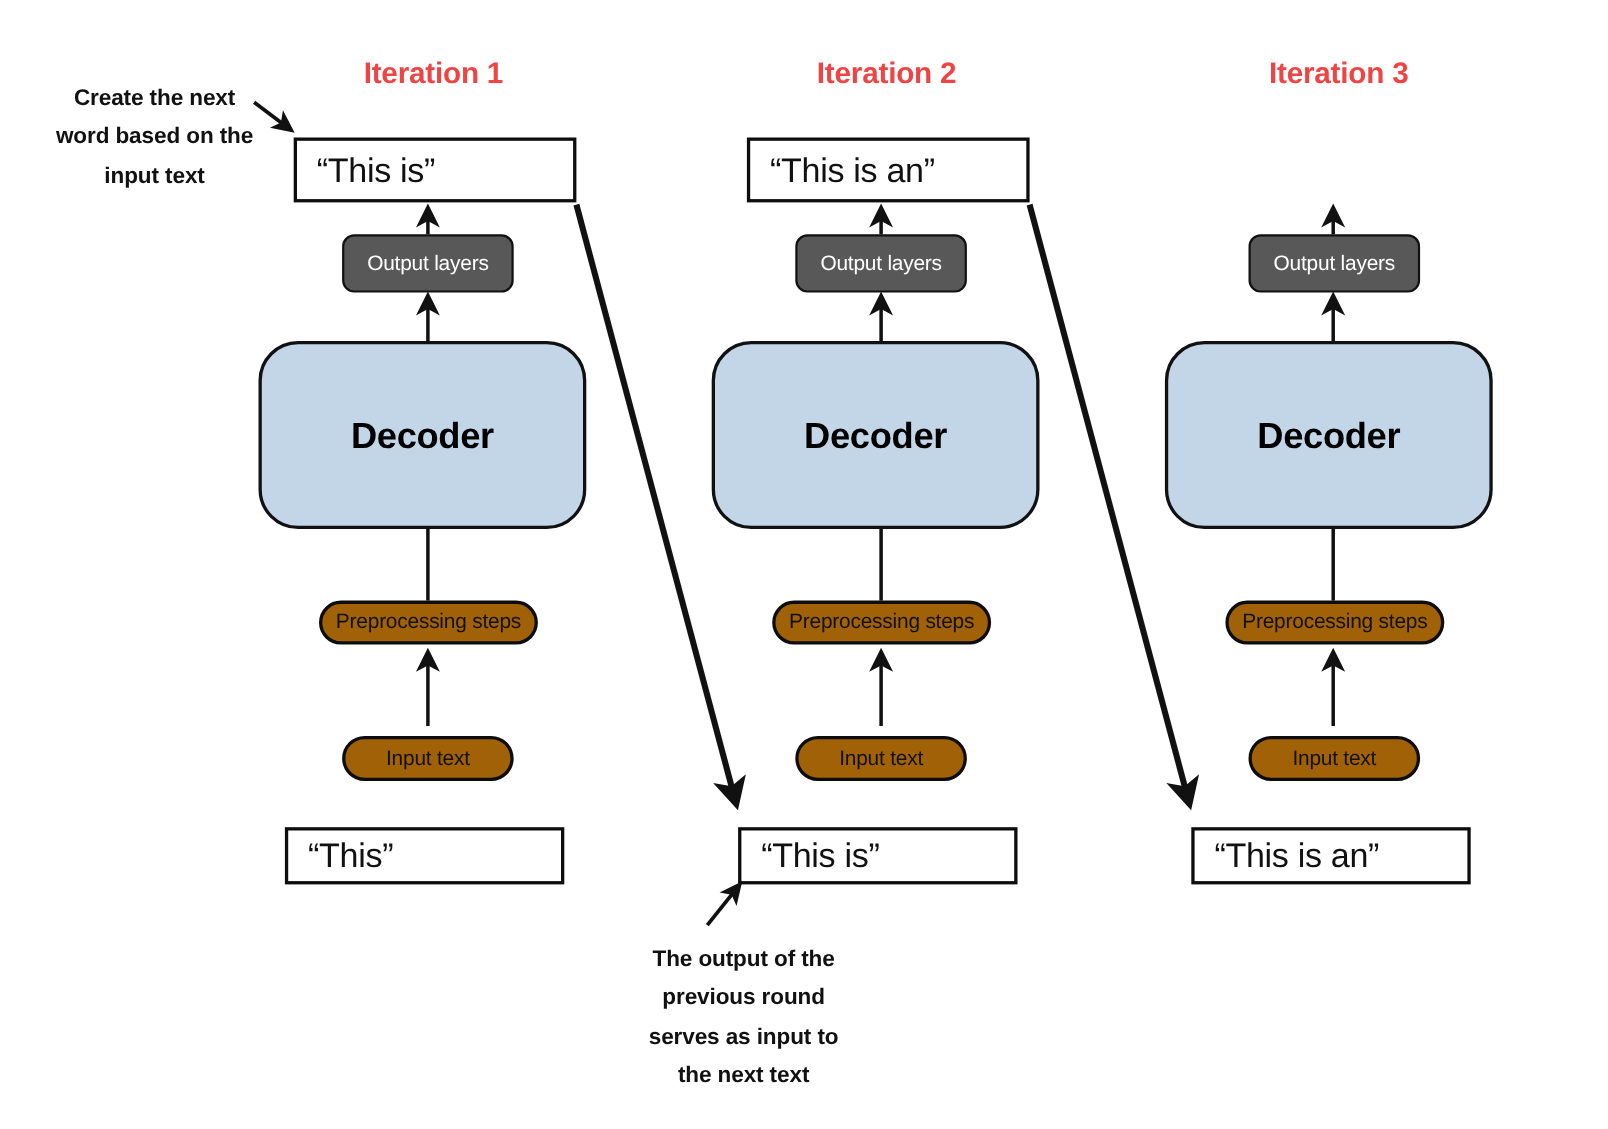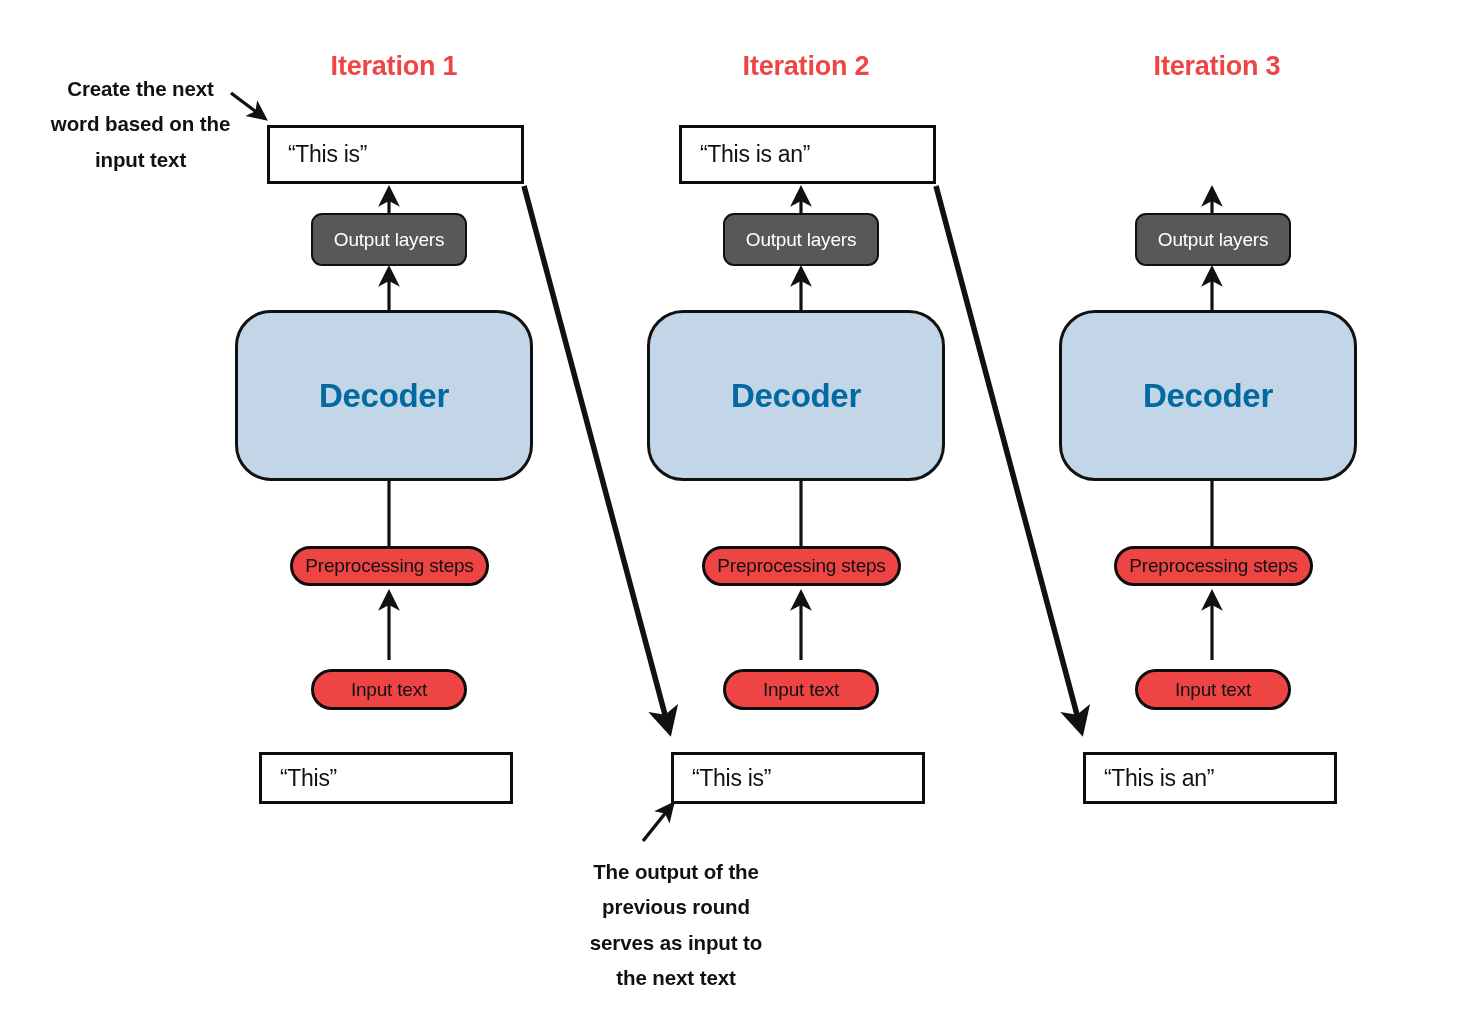--- a/index.html
+++ b/index.html
@@ -32,21 +32,21 @@
   }
   
   .text-box {
     position: absolute;
     box-sizing: border-box;
     background: #ffffff;
     border: 3px solid #0d0d0d;
     display: flex;
     align-items: center;
     font-family: "Liberation Sans", sans-serif;
-    font-size: 23px;
+    font-size: 31px;
     color: #111111;
     padding-left: 18px;
     letter-spacing: -0.3px;
     white-space: nowrap;
   }
   
   .output-layers {
     position: absolute;
     box-sizing: border-box;
     background: #585858;
@@ -67,30 +67,30 @@
     box-sizing: border-box;
     background: #c2d6e8;
     border: 3px solid #111111;
     border-radius: 36px;
     display: flex;
     align-items: center;
     justify-content: center;
     font-family: "Liberation Sans", sans-serif;
     font-weight: bold;
     font-size: 33px;
-    color: #0369a1;
+    color: #000000;
     letter-spacing: -0.3px;
     white-space: nowrap;
     z-index: 3;
   }
   
   .pill-box {
     position: absolute;
     box-sizing: border-box;
-    background: #ef4444;
+    background: #a16207;
     border: 3px solid #0d0d0d;
     border-radius: 999px;
     display: flex;
     align-items: center;
     justify-content: center;
     font-family: "Liberation Sans", sans-serif;
     font-size: 19px;
     color: #111111;
     letter-spacing: -0.2px;
     white-space: nowrap;

